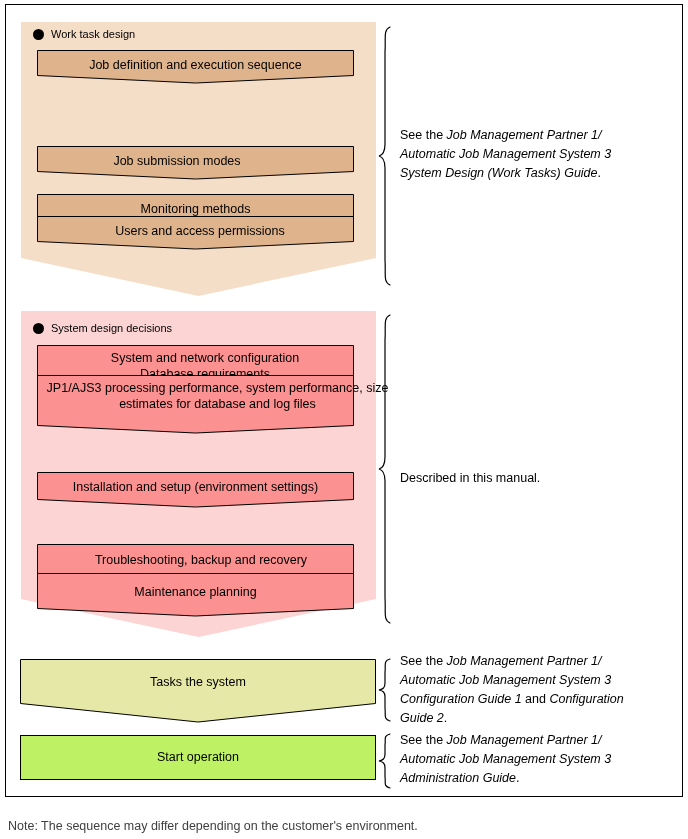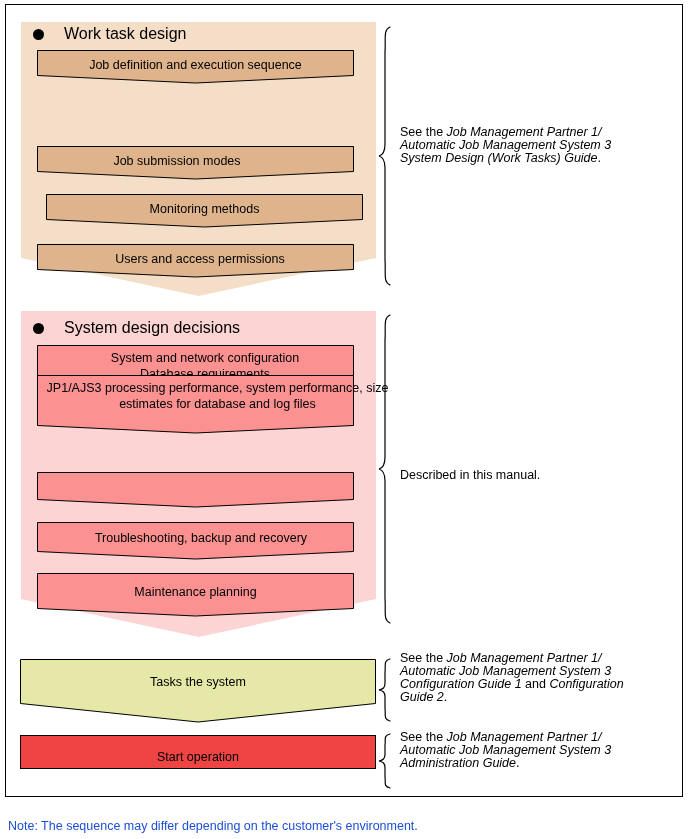--- a/index.html
+++ b/index.html
@@ -44,22 +44,22 @@
     position: absolute;
     left: 0; top: 0;
     width: 100%;
     height: 100%;
   }
 
   .group-heading {
     position: absolute;
     display: flex;
     align-items: center;
-    gap: 20px;
-    font-size: 16px;
+    gap: 7px;
+    font-size: 11px;
     line-height: 14px;
     white-space: nowrap;
     z-index: 3;
   }
   .bullet-dot {
     width: 11px;
     height: 11px;
     border-radius: 50%;
     background: #000000;
     display: inline-block;
@@ -99,33 +99,33 @@
   }
 
   
   .brace {
     position: absolute;
     z-index: 3;
   }
   .annot {
     position: absolute;
     font-size: 12.5px;
-    line-height: 13px;
+    line-height: 19px;
     color: #000000;
     z-index: 3;
   }
   .annot i {
     font-style: italic;
   }
 
   .note {
     position: absolute;
     font-size: 12.5px;
     line-height: 16px;
-    color: #1d4ed8;
+    color: #404040;
     white-space: nowrap;
     z-index: 4;
   }
 </style>
 </head>
 <body>
 
 <div id="canvas">
 
   <div class="frame"></div>
@@ -149,28 +149,28 @@
   </div>
 
 
   <div class="step" style="left:37px; top:146px; width:280px; height:34px;">
     <svg width="317" height="34" viewBox="0 0 317 34">
       <path d="M0.5,0.5 L316.5,0.5 L316.5,25.5 L158.5,33.0 L0.5,25.5 Z" fill="#DFB48C" stroke="#000000" stroke-width="1"></path>
     </svg>
     <div class="step-label" style="top:8px;">Job submission modes</div>
   </div>
 
-  <div class="step" style="left:37px; top:194px; width:317px; height:34px;margin-left:9px;">
+  <div class="step" style="left:37px; top:194px; width:317px; height:34px;">
     <svg width="317" height="34" viewBox="0 0 317 34">
       <path d="M0.5,0.5 L316.5,0.5 L316.5,25.5 L158.5,33.0 L0.5,25.5 Z" fill="#DFB48C" stroke="#000000" stroke-width="1"></path>
     </svg>
     <div class="step-label" style="top:8px;">Monitoring methods</div>
   </div>
 
-  <div class="step" style="left:37px; top:244px; width:326px; height:34px;">
+  <div class="step" style="left:37px; top:216px; width:326px; height:34px;">
     <svg width="317" height="34" viewBox="0 0 317 34">
       <path d="M0.5,0.5 L316.5,0.5 L316.5,25.5 L158.5,33.0 L0.5,25.5 Z" fill="#DFB48C" stroke="#000000" stroke-width="1"></path>
     </svg>
     <div class="step-label" style="top:8px;">Users and access permissions</div>
   </div>
 
   <svg class="brace" style="left:378px; top:26px;" width="18" height="260" viewBox="0 0 18 260">
     <path d="M12,1 C5,4 8,12 7,26 L7,118 C7,126 5,129 1,130 C5,131 7,134 7,142
              L7,234 C8,248 5,256 12,259" fill="none" stroke="#000000" stroke-width="1.2" stroke-linecap="round"></path>
   </svg>
@@ -202,23 +202,24 @@
     <svg width="317" height="59" viewBox="0 0 317 59">
       <path d="M0.5,0.5 L316.5,0.5 L316.5,50.5 L158.5,58.0 L0.5,50.5 Z" fill="#FC9191" stroke="#000000" stroke-width="1"></path>
     </svg>
     <div class="step-label" style="top:6px;">JP1/AJS3 processing performance, system performance, size estimates for database and log files</div>
   </div>
 
   <div class="step" style="left:37px; top:472px; width:317px; height:36px;">
     <svg width="317" height="36" viewBox="0 0 317 36">
       <path d="M0.5,0.5 L316.5,0.5 L316.5,27.5 L158.5,35.0 L0.5,27.5 Z" fill="#FC9191" stroke="#000000" stroke-width="1"></path>
     </svg>
-  </div>
-
-  <div class="step" style="left:37px; top:522px; width:328px; height:38px;">
+    <div class="step-label" style="top:8px;">Installation and setup (environment settings)</div>
+  </div>
+
+  <div class="step" style="left:37px; top:544px; width:328px; height:38px;">
     <svg width="317" height="38" viewBox="0 0 317 38">
       <path d="M0.5,0.5 L316.5,0.5 L316.5,29.5 L158.5,37.0 L0.5,29.5 Z" fill="#FC9191" stroke="#000000" stroke-width="1"></path>
     </svg>
     <div class="step-label" style="top:9px;">Troubleshooting, backup and recovery</div>
   </div>
 
   <div class="step" style="left:37px; top:573px; width:317px; height:44px;">
     <svg width="317" height="44" viewBox="0 0 317 44">
       <path d="M0.5,0.5 L316.5,0.5 L316.5,35.5 L158.5,43.0 L0.5,35.5 Z" fill="#FC9191" stroke="#000000" stroke-width="1"></path>
     </svg>
@@ -243,21 +244,21 @@
 
   <svg class="brace" style="left:378px; top:658px;" width="18" height="64" viewBox="0 0 18 64">
     <path d="M12,1 C5,3 8,7 7,14 L7,25 C7,30 5,31 1,32 C5,33 7,34 7,39
              L7,50 C8,57 5,61 12,63" fill="none" stroke="#000000" stroke-width="1.2" stroke-linecap="round"></path>
   </svg>
 
   <div class="annot" style="left:400px; top:652px; width:255px;">
     <span>See the </span><i>Job Management Partner 1/ Automatic Job Management System 3 Configuration Guide 1</i><span> and </span><i>Configuration Guide 2</i><span>.</span>
   </div>
 
-  <div class="step-rect" style="left:20px; top:735px; width:356px; height:34px; background:#ef4444;">
+  <div class="step-rect" style="left:20px; top:735px; width:356px; height:45px; background:#bef264;">
     <div class="step-label" style="top:14px;">Start operation</div>
   </div>
 
   <svg class="brace" style="left:378px; top:733px;" width="18" height="56" viewBox="0 0 18 56">
     <path d="M12,1 C5,3 8,6 7,12 L7,21 C7,26 5,27 1,28 C5,29 7,30 7,35
              L7,44 C8,50 5,53 12,55" fill="none" stroke="#000000" stroke-width="1.2" stroke-linecap="round"></path>
   </svg>
 
   <div class="annot" style="left:400px; top:731px; width:255px;">
     <span>See the </span><i>Job Management Partner 1/ Automatic Job Management System 3 Administration Guide</i><span>.</span>

